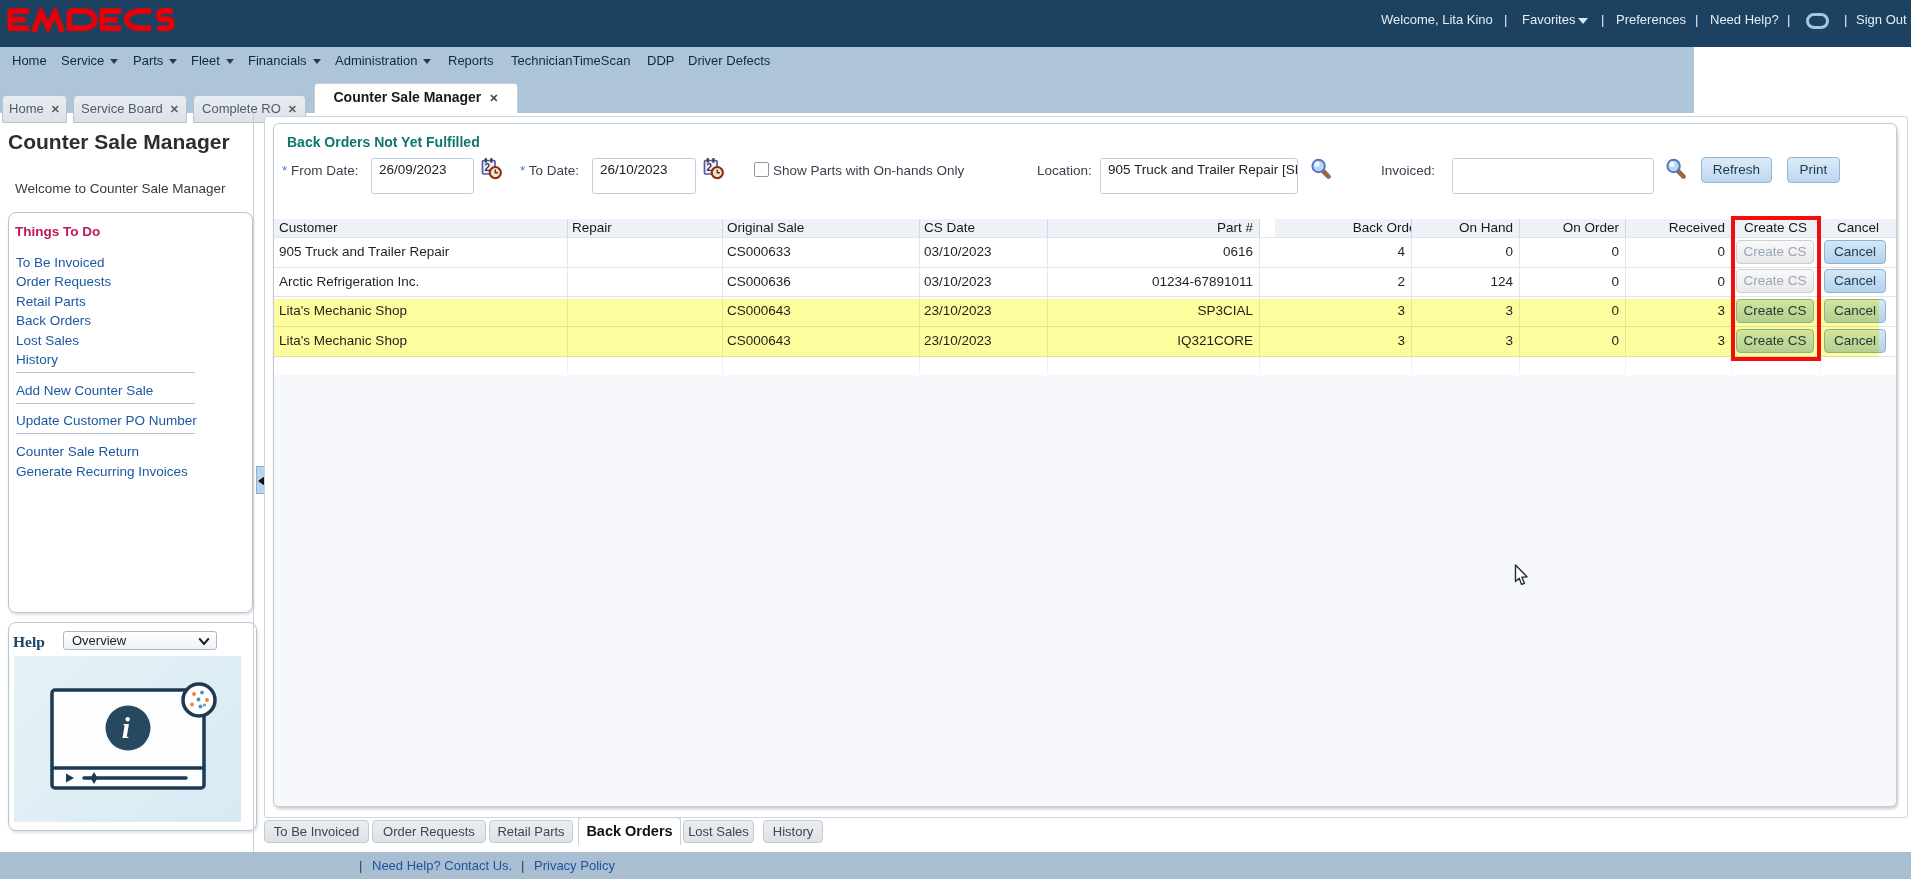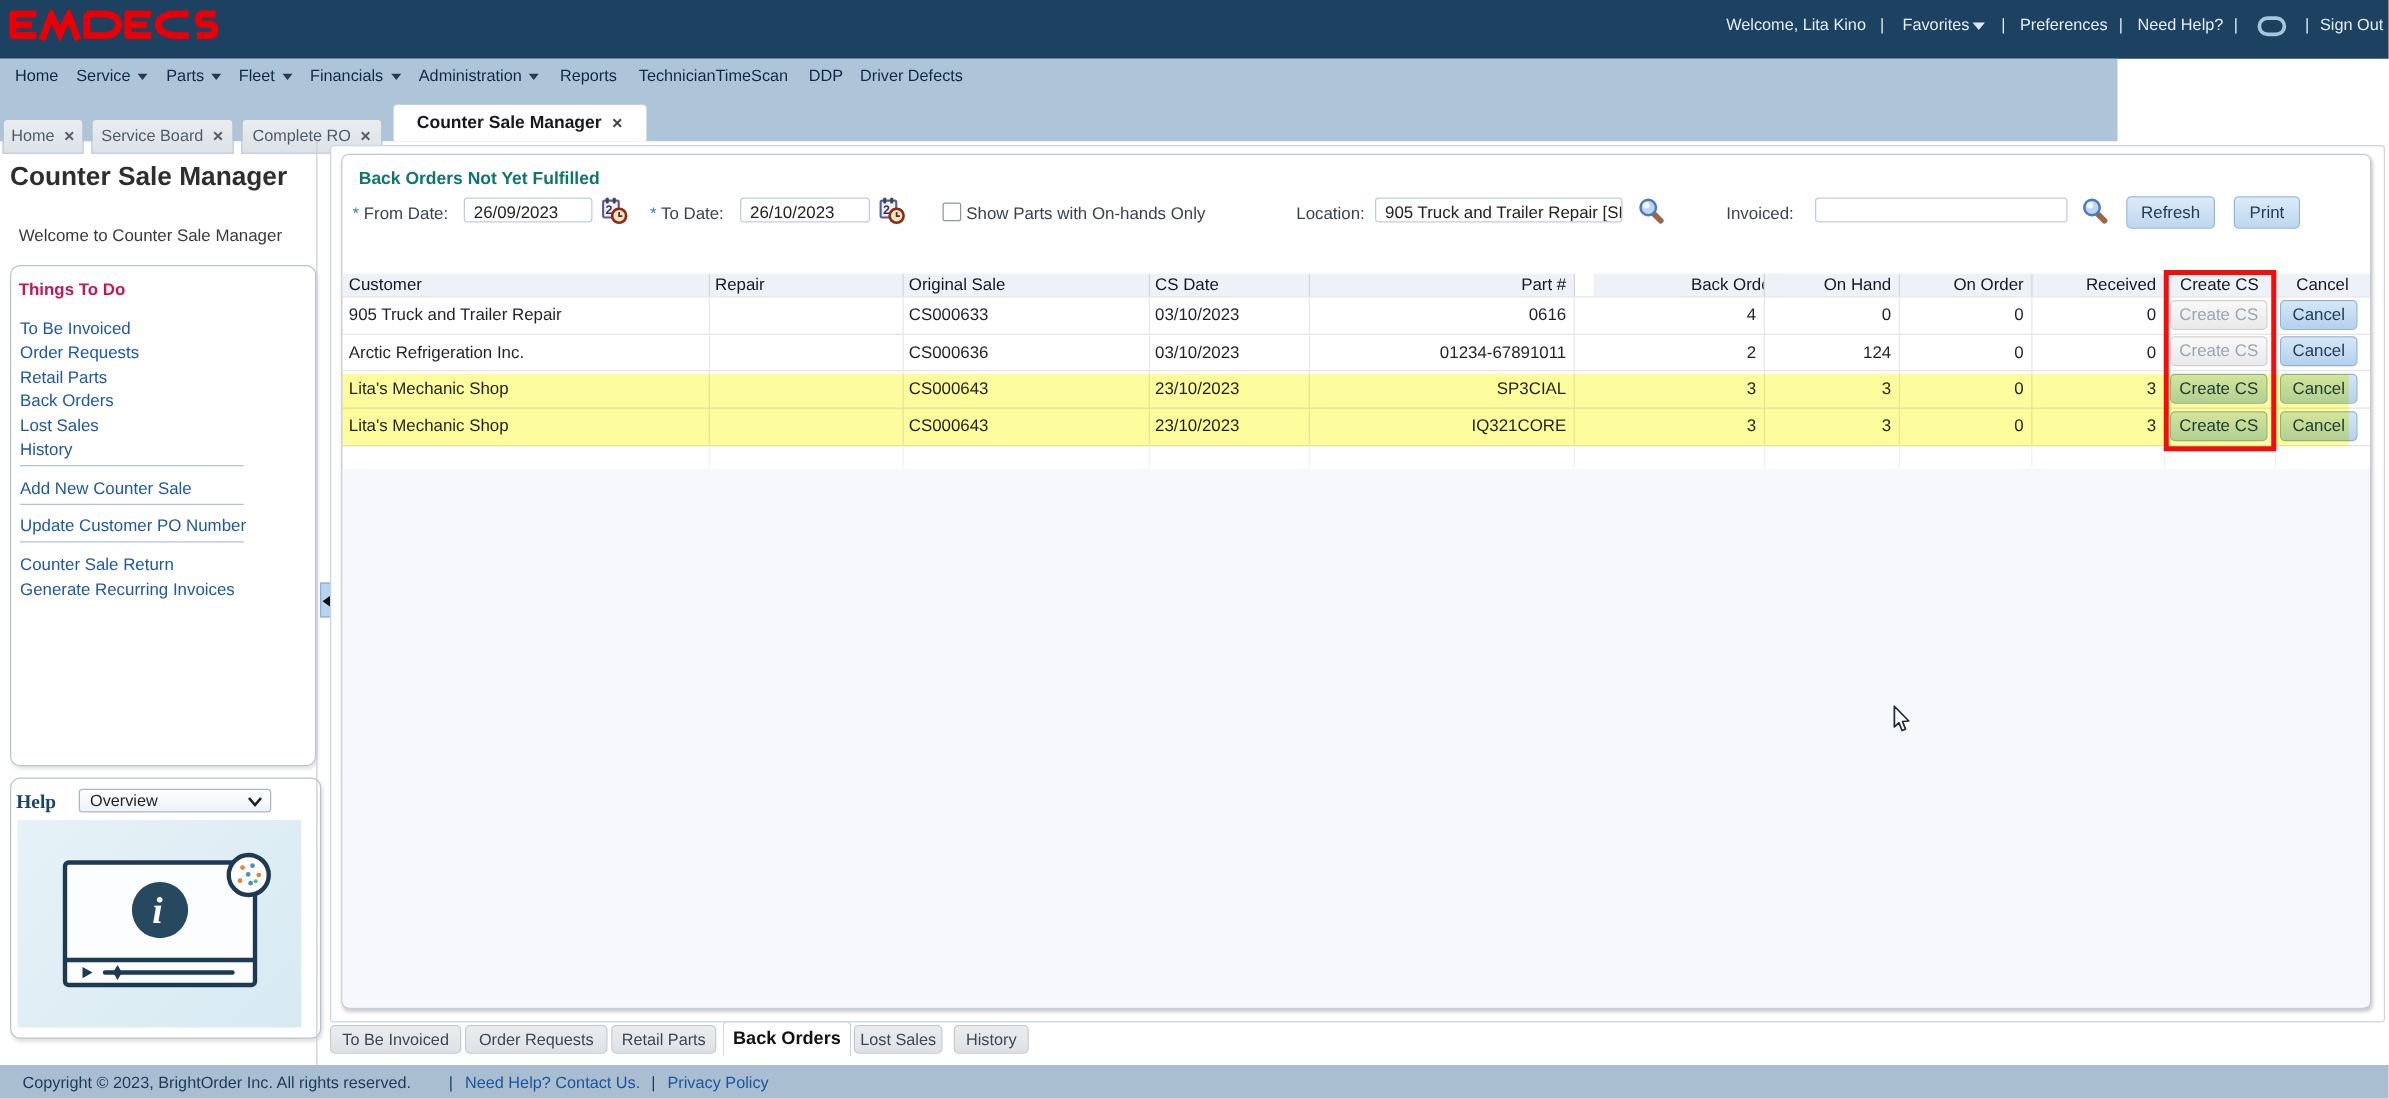--- a/index.html
+++ b/index.html
@@ -38,21 +38,21 @@
 #divline { position:absolute; left:253px; top:113px; width:1px; height:740px; background:#c5d0dc; }
 #collapse { position:absolute; left:256px; top:466px; width:10px; height:28px; background:#b8d4ec; border:1px solid #8ab0d8; }
 #collapse:before { content:""; position:absolute; left:1px; top:9px; width:0; height:0; border-top:5px solid transparent; border-bottom:5px solid transparent; border-right:7px solid #111; }
 
 
 #outer { position:absolute; left:264px; top:116px; width:1644px; height:702px; background:#fff; border:1px solid #ccd6e0; border-radius:3px; }
 #inner { position:absolute; left:273px; top:123px; width:1624px; height:684px; background:#ffffff; border:1px solid #c2ccd8; border-radius:6px; box-shadow:1px 2px 3px rgba(0,0,0,0.2); }
 #bodybg { position:absolute; left:274px; top:375px; width:1622px; height:431px; background:#f6f8fc; border-radius:0 0 6px 6px; }
 #btitle { position:absolute; left:287px; top:134px; font-size:14px; font-weight:bold; color:#0f766e; }
 .flabel { position:absolute; top:163px; font-size:13.5px; color:#39424e; white-space:nowrap; }
-.finput { position:absolute; top:158px; height:20px; background:#fff; border:1px solid #b9cfe4; border-radius:3px; font-size:13.5px; color:#222; line-height:22px; padding-left:7px; white-space:nowrap; overflow:hidden; }
+.finput { position:absolute; top:158px; height:36px; background:#fff; border:1px solid #b9cfe4; border-radius:3px; font-size:13.5px; color:#222; line-height:22px; padding-left:7px; white-space:nowrap; overflow:hidden; }
 .fbtn { position:absolute; top:157px; height:26px; line-height:24px; background:linear-gradient(#dcebf9,#bed7ee); border:1px solid #93b5d8; border-radius:4px; font-size:13.5px; color:#223c55; text-align:center; }
 #chk { position:absolute; left:754px; top:162px; width:15px; height:15px; background:#fff; border:1px solid #8b98a8; border-radius:2px; }
 
 
 .th { position:absolute; top:219px; height:18px; background:#edf1f8; font-size:13.5px; color:#16181c; line-height:18px; white-space:nowrap; overflow:hidden; }
 .td { position:absolute; font-size:13.5px; color:#1f2126; line-height:30px; white-space:nowrap; overflow:hidden; }
 .num { text-align:right; }
 .rowline { position:absolute; left:274px; width:1622px; height:1px; background:#e2e4e8; }
 .colline { position:absolute; top:237px; width:1px; height:119px; background:#e6e8ee; }
 .stub { position:absolute; top:356px; width:1px; height:18px; background:#eef0f5; }
@@ -307,18 +307,17 @@
   </svg>
 
 <div class="btab" style="left:264px;width:105px">To Be Invoiced</div>
 <div class="btab" style="left:372px;width:114px">Order Requests</div>
 <div class="btab" style="left:489px;width:84px">Retail Parts</div>
 <div id="btabactive">Back Orders</div>
 <div class="btab" style="left:683px;width:71px">Lost Sales</div>
 <div class="btab" style="left:763px;width:60px">History</div>
 
 <div id="footer">
-    <span class="abs" style="left:18px">Copyright © 2023, BrightOrder Inc. All rights reserved.</span>
     <span class="abs" style="left:359px">|</span>
     <a class="abs" style="left:372px">Need Help? Contact Us.</a>
     <span class="abs" style="left:521px">|</span>
     <a class="abs" style="left:534px">Privacy Policy</a>
   </div>
 
 </body></html>

